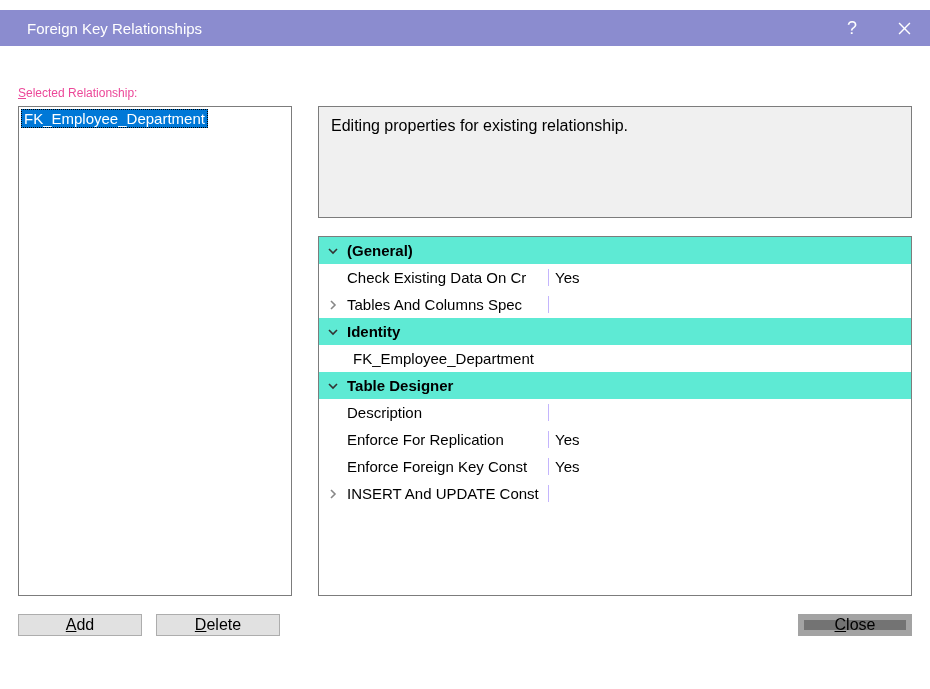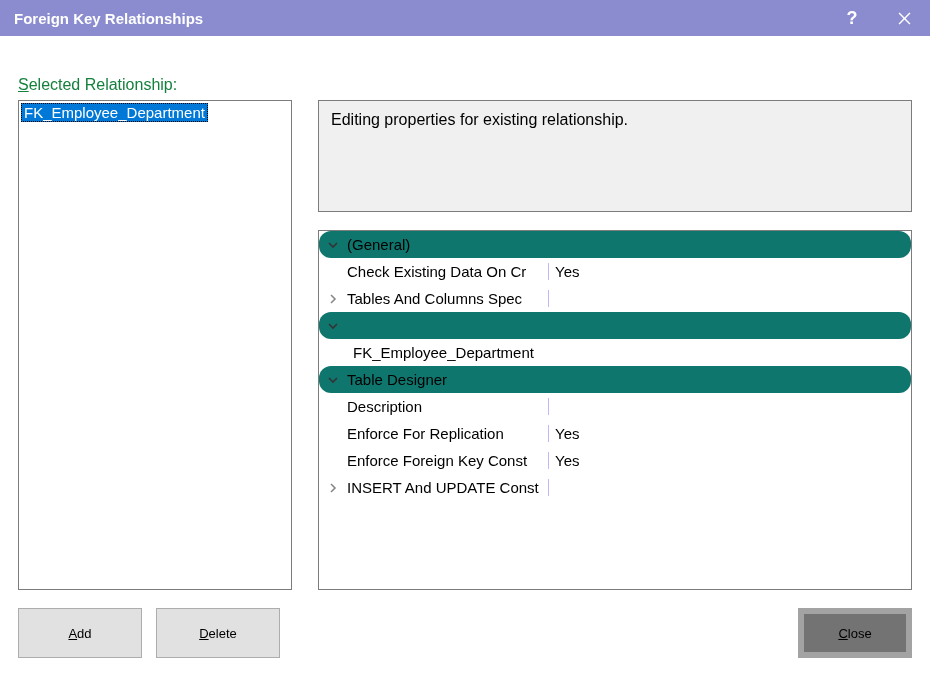--- a/index.html
+++ b/index.html
@@ -12,24 +12,25 @@
       background: #fff;
       width: 930px;
       height: 689px;
       overflow: hidden;
     }
     .titlebar {
       background: #8b8ccf;
       height: 36px;
       display: flex;
       align-items: center;
-      padding-left: 14px;
+      padding-left: 27px;
       color: #fff;
       font-size: 15px;
-      font-weight: 700;
+      font-weight: 400;
+      margin-top: 10px;
     }
     .titlebar-title {
       flex: 1;
     }
     .titlebar-btn {
       width: 52px;
       height: 36px;
       display: flex;
       align-items: center;
       justify-content: center;
@@ -40,22 +41,22 @@
       font-size: 18px;
     }
     .titlebar-btn.close svg {
       width: 13px;
       height: 13px;
     }
     .content {
       padding: 14px 18px 18px 18px;
     }
     .section-label {
-      font-size: 16px;
-      color: #15803d;
+      font-size: 12px;
+      color: #ec4899;
       margin-bottom: 6px;
       margin-top: 26px;
     }
     .section-label .ul {
       text-decoration: underline;
     }
     .main-row {
       display: flex;
       gap: 26px;
     }
@@ -80,23 +81,23 @@
       display: inline-block;
     }
     .btn-row {
       display: flex;
       gap: 14px;
       margin-top: 18px;
     }
     .btn {
       border: 1px solid #adadad;
       background: #e1e1e1;
-      font-size: 13px;
+      font-size: 16px;
       color: #000;
-      height: 50px;
+      height: 22px;
       display: flex;
       align-items: center;
       justify-content: center;
       cursor: default;
       padding: 0 8px;
     }
     .btn .ul {
       text-decoration: underline;
     }
     .btn-add, .btn-delete {
@@ -128,23 +129,22 @@
       overflow: hidden;
     }
     .prop-row {
       display: flex;
       align-items: center;
       height: 27px;
       font-size: 15px;
       color: #000;
     }
     .prop-row.cat {
-      background: #0f766e;
-      font-weight: 400;
-      border-radius: 12px;
+      background: #5eead4;
+      font-weight: 700;
     }
     .prop-expander {
       width: 28px;
       display: flex;
       align-items: center;
       justify-content: center;
       flex-shrink: 0;
     }
     .prop-expander svg {
       width: 10px;
@@ -234,20 +234,21 @@
           <div class="prop-label">Tables And Columns Spec</div>
           <div class="prop-value"></div>
         </div>
 
         <div class="prop-row cat">
           <div class="prop-expander">
             <svg viewBox="0 0 10 10">
                 <path d="M1 3 L5 7 L9 3" fill="none" stroke="#333" stroke-width="1.6"></path>
               </svg>
           </div>
+          <div class="prop-label">Identity</div>
           <div class="prop-value"></div>
         </div>
 
         <div class="prop-row item">
           <div class="prop-expander"></div>
           <div class="prop-value">FK_Employee_Department</div>
         </div>
 
         <div class="prop-row cat">
           <div class="prop-expander">

